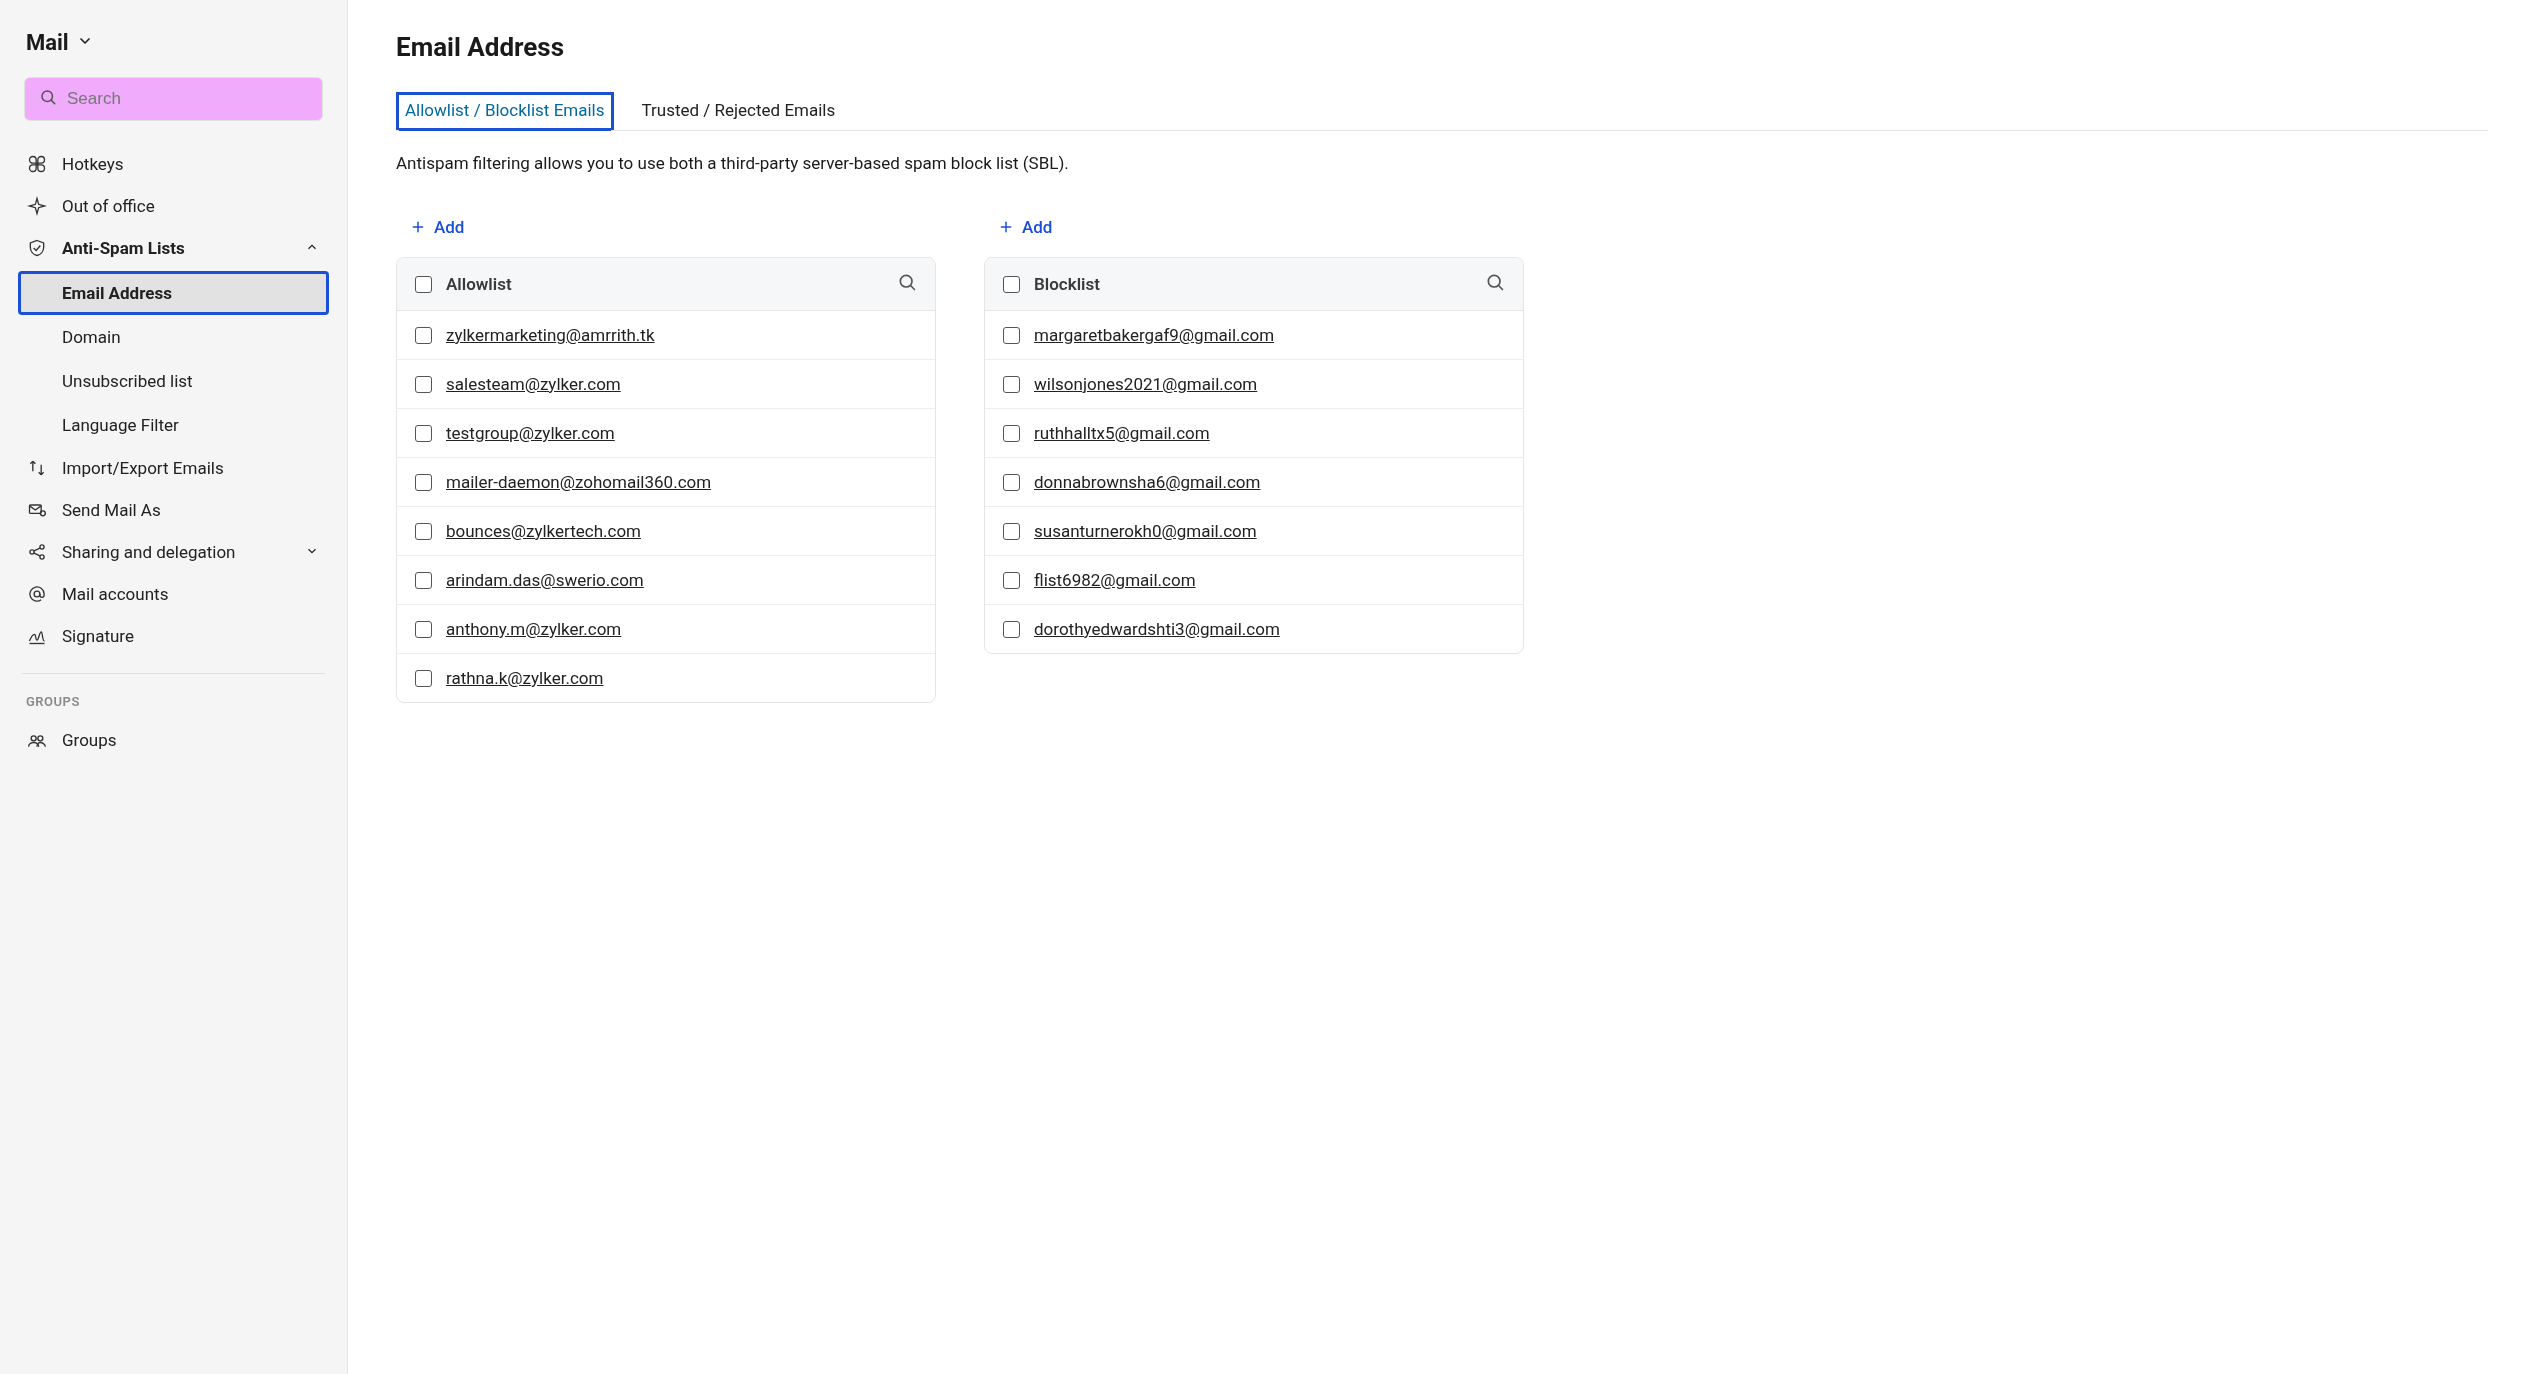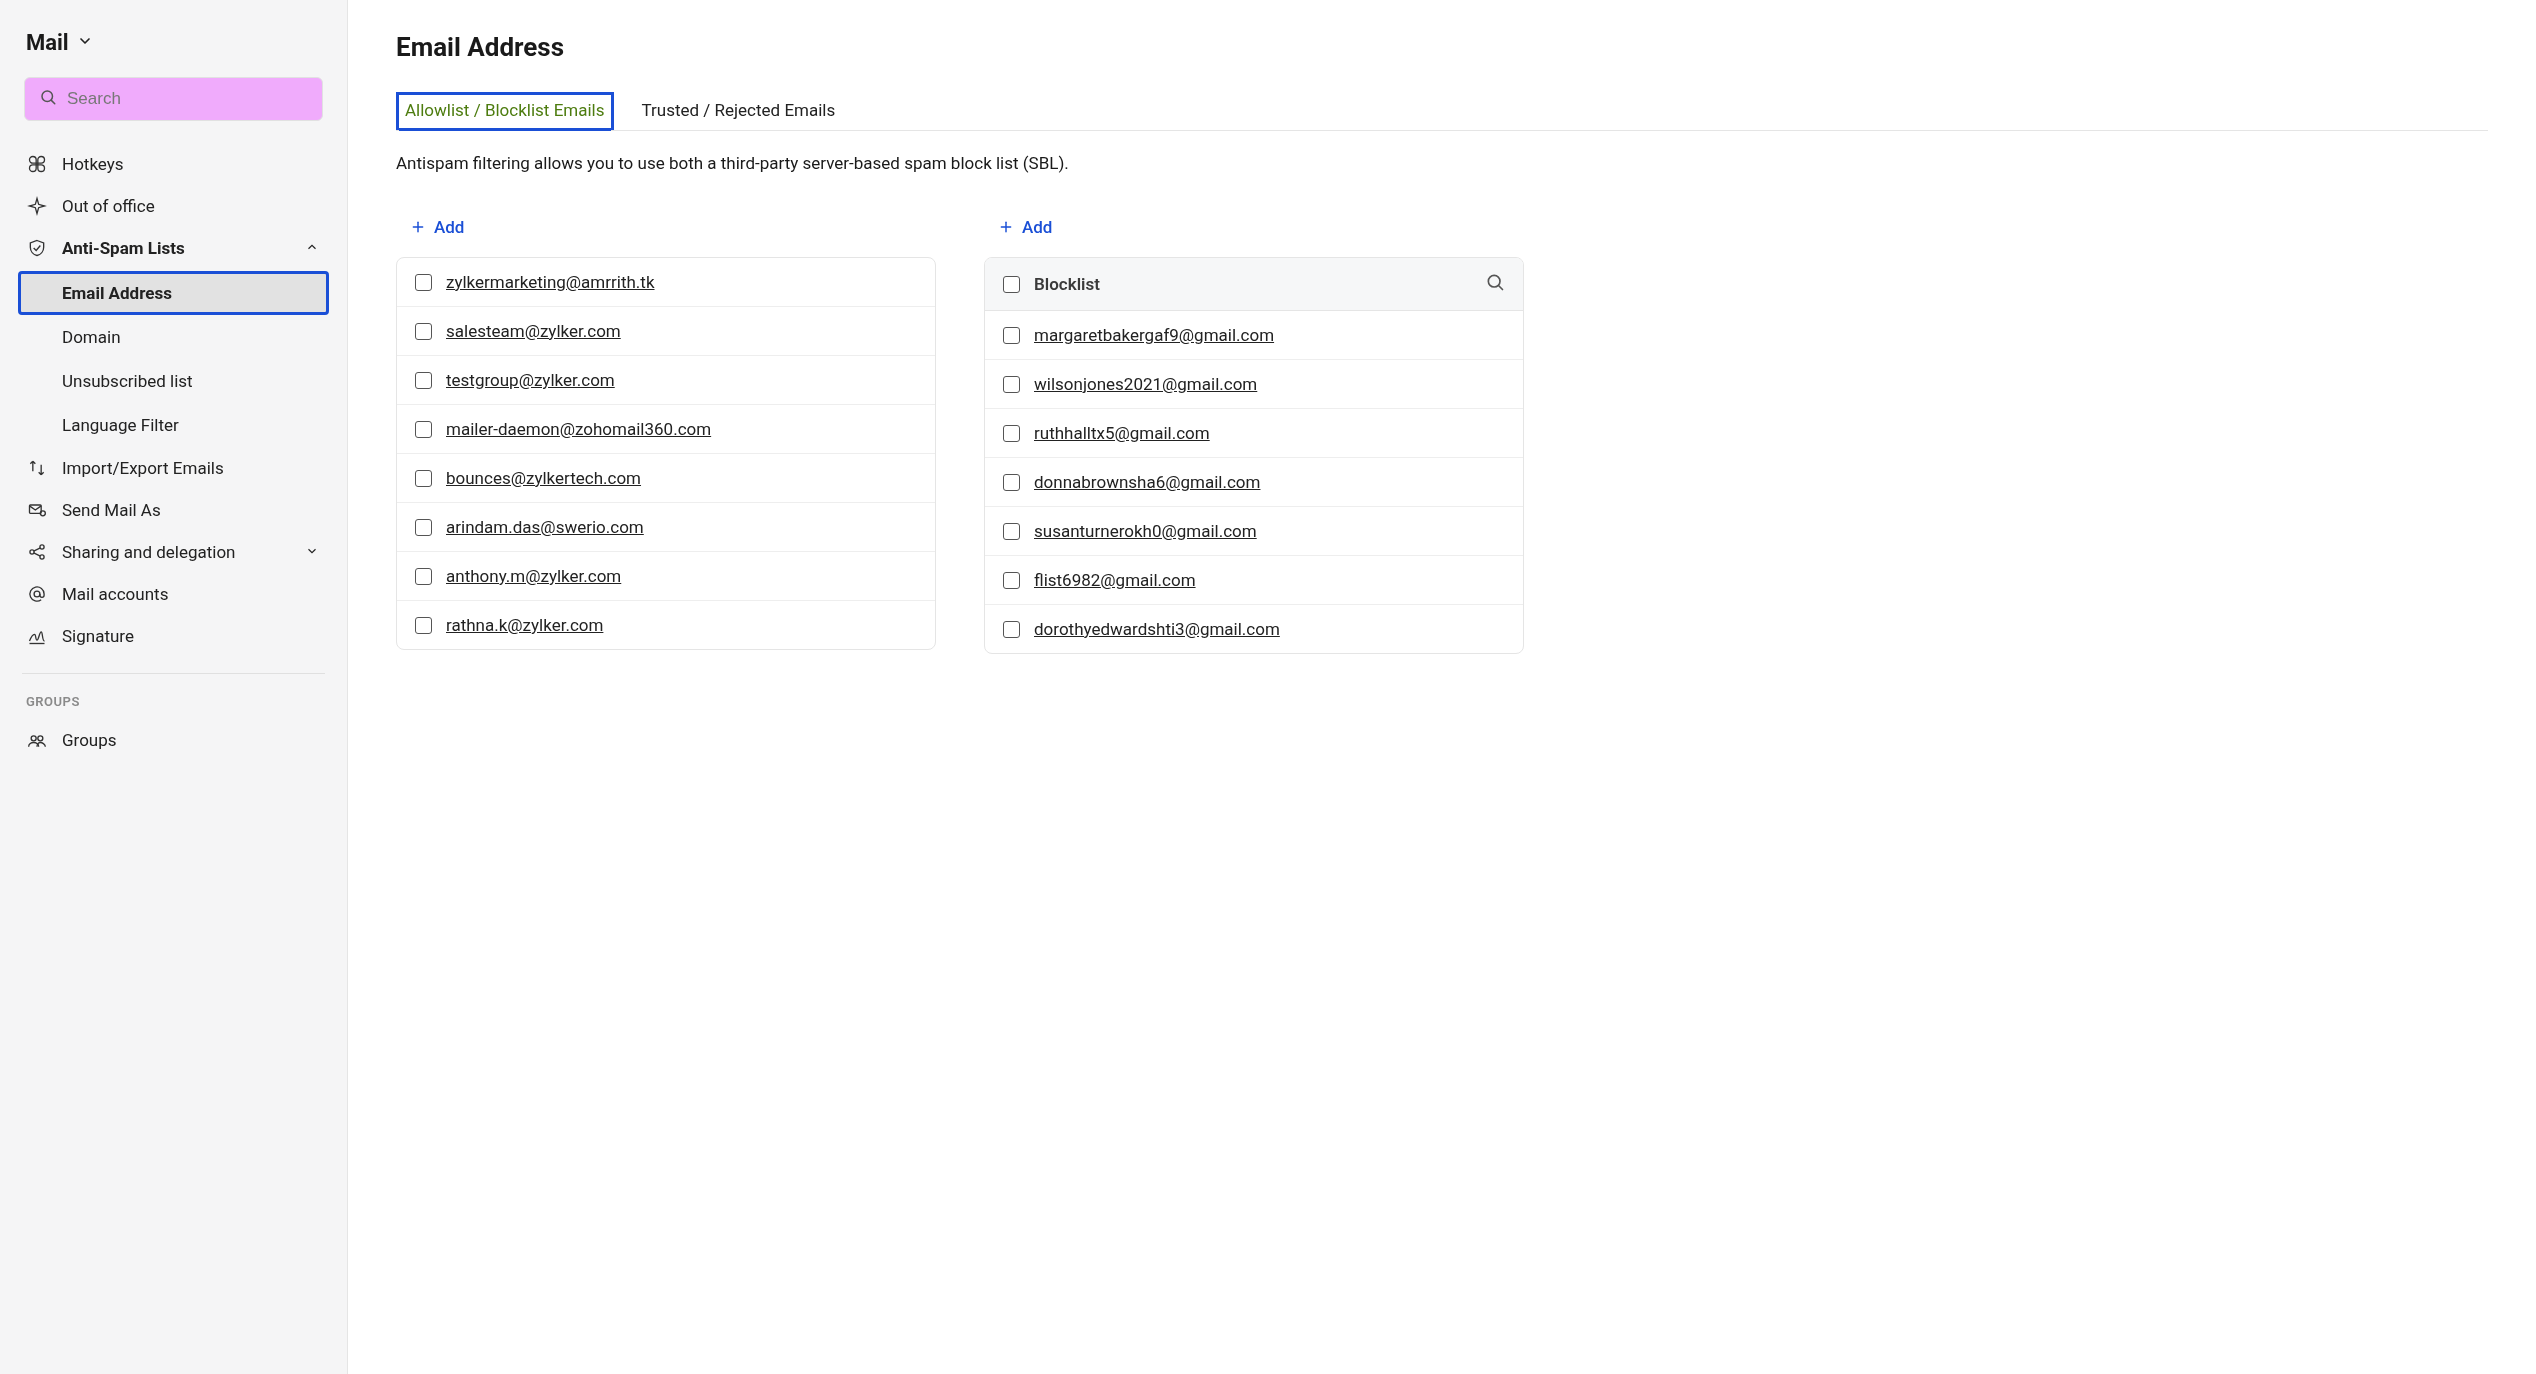--- a/index.html
+++ b/index.html
@@ -30,21 +30,21 @@
 .sub-nav-item.active { background: #e2e2e2; font-weight: 700; border: 3px solid #1a4fd6; border-radius: 4px; padding: 9px 5px 9px 41px; }
 
 .divider { height: 1px; background: #e0e0e0; margin: 16px 4px 14px 4px; }
 .section-label { font-size: 13px; font-weight: 600; color: #8a8a8a; letter-spacing: 0.5px; padding: 6px 8px 10px 8px; }
 
 
 .main { flex: 1; padding: 32px 48px; }
 .page-title { font-size: 26px; font-weight: 700; margin-bottom: 30px; }
 .tabs { display: flex; gap: 22px; border-bottom: 1px solid #e5e5e5; margin-bottom: 22px; }
 .tab { padding: 8px 6px 10px 6px; font-size: 17px; color: #222; cursor: pointer; position: relative; }
-.tab.active { color: #4d7c0f; border: 3px solid #1a4fd6; border-bottom: none; padding: 5px 6px 10px 6px; }
+.tab.active { color: #0369a1; border: 3px solid #1a4fd6; border-bottom: none; padding: 5px 6px 10px 6px; }
 .tab.active::after { content: ""; position: absolute; left: 0; right: 0; bottom: -1px; height: 3px; background: #1a4fd6; }
 
 .description { font-size: 17px; color: #1a1a1a; margin-bottom: 34px; }
 
 .lists { display: flex; gap: 48px; }
 .list-col { flex: 1; max-width: 540px; }
 .add-btn { display: inline-flex; align-items: center; gap: 8px; color: #1a4fd6; font-size: 17px; font-weight: 500; padding: 10px 14px; cursor: pointer; justify-content: flex-end; }
 .add-btn svg { width: 16px; height: 16px; stroke: #1a4fd6; stroke-width: 2.2; }
 
 .list-table { border: 1px solid #e5e5e5; border-radius: 8px; overflow: hidden; margin-top: 10px; }
@@ -199,20 +199,30 @@
 
       <div class="list-col">
         <div class="add-btn">
           <svg viewBox="0 0 24 24" fill="none" stroke-linecap="round">
               <line x1="12" y1="5" x2="12" y2="19"></line>
               <line x1="5" y1="12" x2="19" y2="12"></line>
             </svg>
           <span>Add</span>
         </div>
         <div class="list-table">
+          <div class="list-header">
+            <span class="chk"></span>
+            <span class="hdr-title">Allowlist</span>
+            <span class="search-list-icon">
+              <svg viewBox="0 0 24 24" fill="none" stroke-linecap="round" stroke-width="2">
+                  <circle cx="11" cy="11" r="7"></circle>
+                  <line x1="21" y1="21" x2="16.5" y2="16.5"></line>
+                </svg>
+            </span>
+          </div>
           <div id="allowlist-rows">
               <div class="list-row">
                 <span class="chk"></span>
                 <span class="row-text">zylkermarketing@amrrith.tk</span>
               </div>
               <div class="list-row">
                 <span class="chk"></span>
                 <span class="row-text">salesteam@zylker.com</span>
               </div>
               <div class="list-row">

